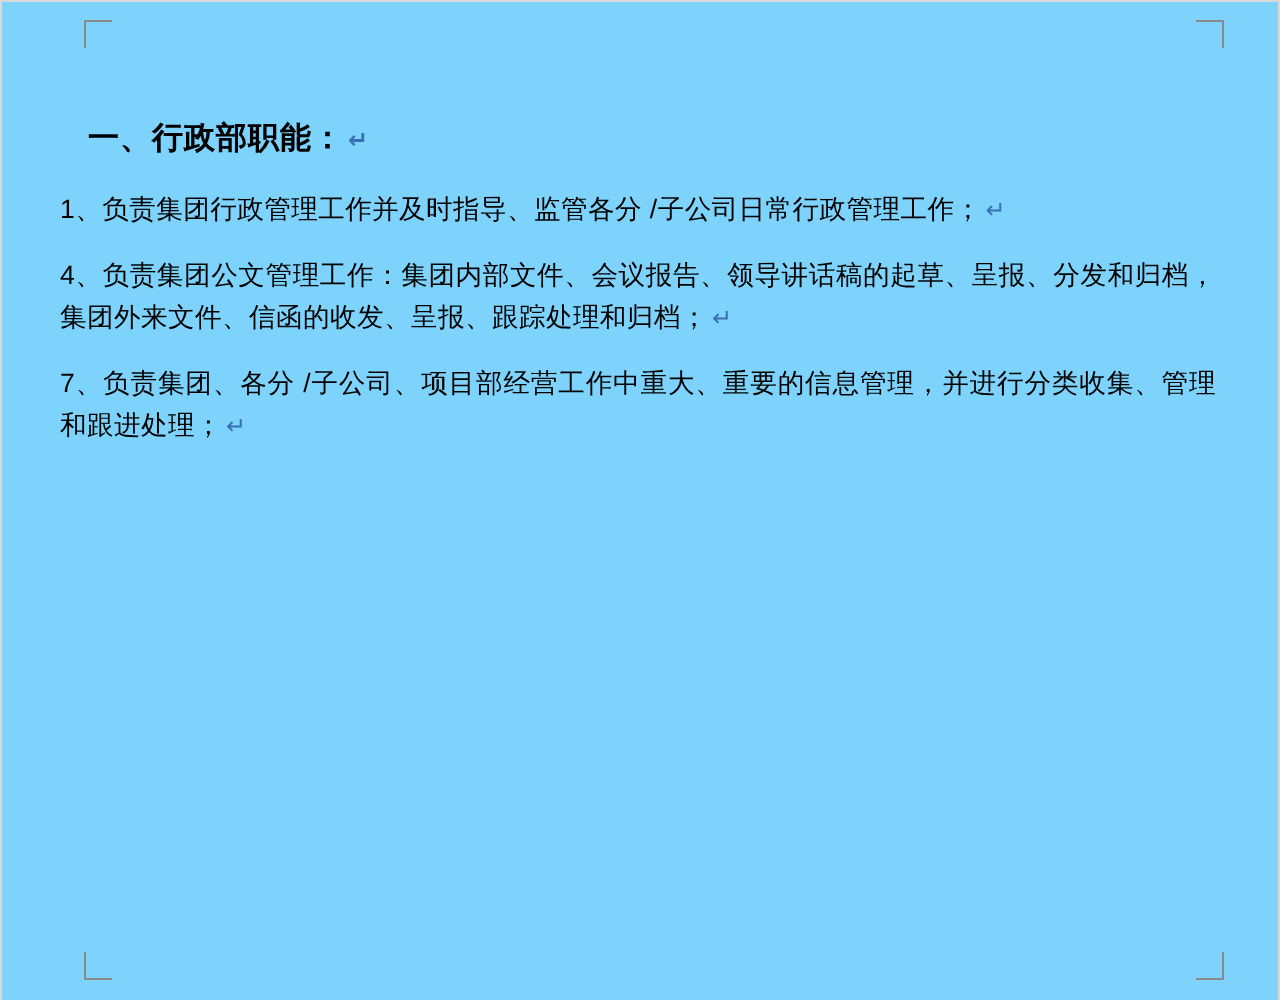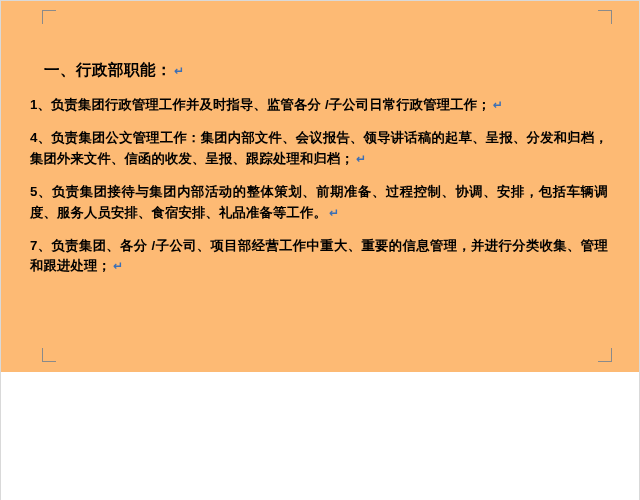--- a/index.html
+++ b/index.html
@@ -9,22 +9,22 @@
   body {
     width: 640px;
     height: 500px;
     background: #ffffff;
     font-family: "Liberation Sans", sans-serif;
     overflow: hidden;
   }
   .page {
     position: relative;
     width: 640px;
-    height: 372px;
-    background: #fdba74;
+    height: 500px;
+    background: #7dd3fc;
     box-sizing: border-box;
     padding-left: 10px;
   }
   
   .page-edge-top {
     position: absolute;
     left: 0; top: 0;
     width: 640px; height: 1px;
     background: #d9d9d9;
   }
@@ -83,21 +83,20 @@
     line-height: 1.5;
     white-space: nowrap;
   }
   .para {
     font-size: 13.3px;
     color: #000000;
     line-height: 1.55;
     margin: 0 0 12.5px 0;
     text-align: justify;
     letter-spacing: 0.2px;
-    font-weight: bold;
   }
   .para.last {
     margin-bottom: 0;
   }
   .pilcrow {
     color: #3b6fb5;
     font-size: 12px;
     font-family: "DejaVu Sans", sans-serif;
     vertical-align: baseline;
     margin-left: 2px;
@@ -134,23 +133,20 @@
     <p class="para">
       <span>1、负责集团行政管理工作并及时指导、监管各分 /子公司日常行政管理工作；</span><span class="pilcrow">↵</span>
     </p>
 
 
     <p class="para">
       <span>4、负责集团公文管理工作：集团内部文件、会议报告、领导讲话稿的起草、呈报、分发和归档，集团外来文件、信函的收发、呈报、跟踪处理和归档；</span><span class="pilcrow">↵</span>
     </p>
 
 
-    <p class="para">
-      <span>5、负责集团接待与集团内部活动的整体策划、前期准备、过程控制、协调、安排，包括车辆调度、服务人员安排、食宿安排、礼品准备等工作。</span><span class="pilcrow">↵</span>
-    </p>
 
 
     <p class="para last">
       <span>7、负责集团、各分 /子公司、项目部经营工作中重大、重要的信息管理，并进行分类收集、管理和跟进处理；</span><span class="pilcrow">↵</span>
     </p>
 
   </div>
 </div>
 
 </body></html>

